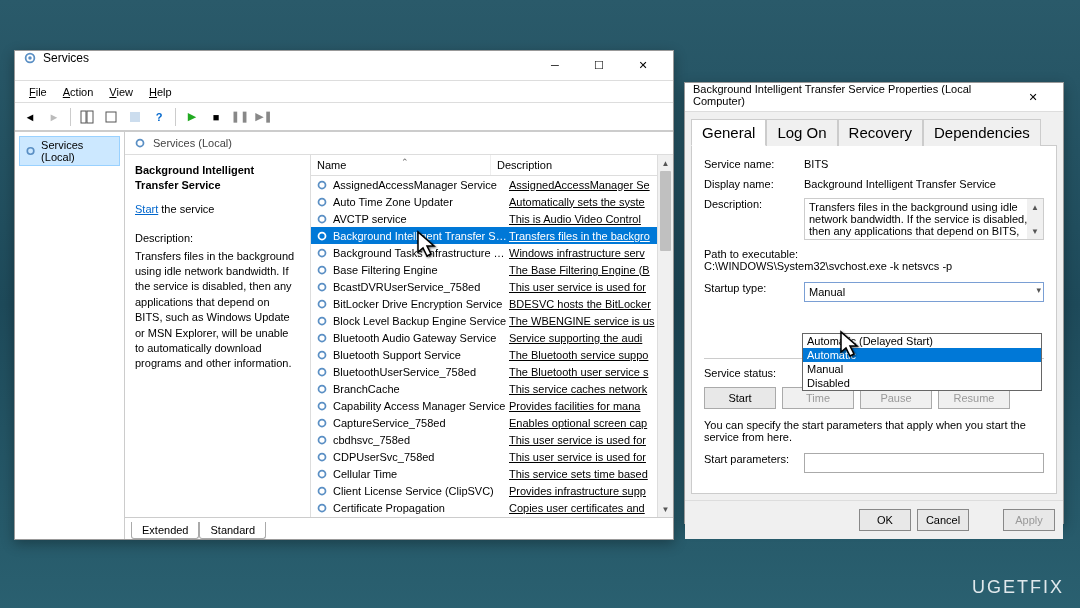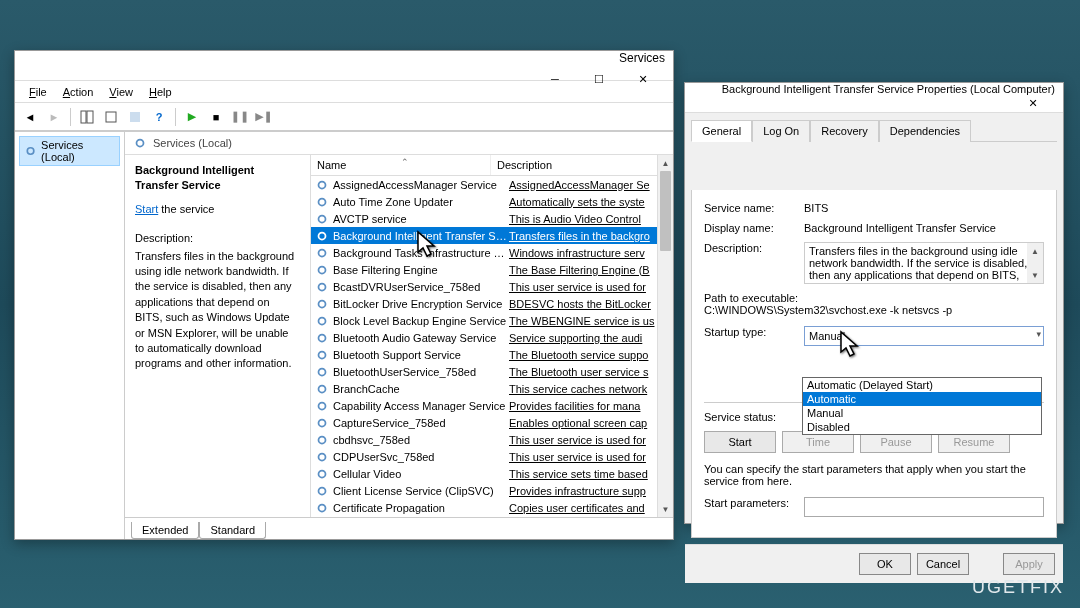--- a/index.html
+++ b/index.html
@@ -11,21 +11,21 @@
       position: relative; overflow: hidden;
     }
     .window {
       position: absolute;
       background: #fff;
       border: 1px solid #999;
       box-shadow: 0 4px 12px rgba(0,0,0,0.3);
     }
     
     .services-win { left: 14px; top: 50px; width: 660px; height: 490px; display:flex; flex-direction:column;}
-    .titlebar { height: 30px; display:flex; align-items:flex-end; padding: 0 8px; background:#fff; border-bottom:1px solid #ddd;flex-direction:column;}
+    .titlebar { height: 30px; display:flex; align-items:flex-start; padding: 0 8px; background:#fff; border-bottom:1px solid #ddd;}
     .titlebar .icon-gear { width:14px; height:14px; margin-right:6px; }
     .titlebar .title { flex:1; font-size:12px; }
     .titlebar .winbtns { display:flex; gap:0;}
     .winbtn { width:44px; height:28px; display:flex; align-items:center; justify-content:center; cursor:default;}
     .menubar { height:22px; display:flex; align-items:center; padding:0 6px; border-bottom:1px solid #ddd;}
     .menubar span { padding:2px 8px; cursor:default;}
     .menubar span u { text-decoration:underline;}
     .toolbar { height:28px; display:flex; align-items:center; padding:0 4px; gap:2px; border-bottom:1px solid #ccc;}
     .tbtn { width:22px; height:22px; display:flex; align-items:center; justify-content:center; border:1px solid transparent; }
     .tsep { width:1px; height:18px; background:#ccc; margin:0 3px;}
@@ -55,23 +55,23 @@
     .btab { border:1px solid #aaa; border-top:none; border-radius:0 0 3px 3px; padding:2px 10px; font-size:11px; margin-right:0; background:#fff;}
     .btab.active { background:#fff; font-weight:normal;}
     .scrollbar { position:absolute; right:0; top:0; bottom:0; width:16px; background:#f0f0f0; border-left:1px solid #ddd;}
     .sb-btn { height:16px; display:flex; align-items:center; justify-content:center; background:#f0f0f0; font-size:8px; color:#555;}
     .sb-thumb { position:absolute; top:16px; left:2px; right:2px; height:80px; background:#c0c0c0; border-radius:1px;}
     
     .props-win { right:16px; top:82px; width:380px; height:442px; display:flex; flex-direction:column; background:#f0f0f0;}
     .props-win .titlebar { background:#fff; border-bottom:1px solid #ddd;}
     .props-body { flex:1; padding:6px; display:flex; flex-direction:column;}
     .tabstrip { display:flex; border-bottom:1px solid #ccc;}
-    .ptab { padding:4px 10px; border:1px solid #ccc; border-bottom:none; background:#f0f0f0; margin-right:0; font-size:11px; position:relative; top:1px;}
+    .ptab { padding:4px 10px; border:1px solid #ccc; border-bottom:none; background:#f0f0f0; margin-right:0; font-size:15px; position:relative; top:1px;}
     .ptab.active { background:#fff; border-bottom:1px solid #fff;}
-    .tabpanel { flex:1; background:#fff; border:1px solid #ccc; border-top:none; padding:12px; font-size:11px; position:relative;margin-top:48px;}
+    .tabpanel { flex:1; background:#fff; border:1px solid #ccc; border-top:none; padding:12px; font-size:11px; position:relative;}
     .frow { display:flex; margin-bottom:8px; align-items:flex-start;}
     .flabel { width:100px; flex-shrink:0;}
     .fval { flex:1;}
     .descbox { flex:1; border:1px solid #ccc; padding:2px 4px; background:#fff; height:42px; overflow:hidden; position:relative;}
     .descbox-scroll { position:absolute; right:0; top:0; bottom:0; width:16px; background:#f0f0f0;}
     .selectbox { width:100%; border:1px solid #7a9fd4; background:#fff; height:20px; display:flex; align-items:center; padding:0 4px; position:relative;}
     .selectbox .arrow { position:absolute; right:2px; top:2px; font-size:9px; color:#555;}
     .dropdown { position:absolute; left:110px; right:14px; top:187px; background:#fff; border:1px solid #666; z-index:10;}
     .dropdown .opt { padding:1px 4px;}
     .dropdown .opt.hl { background:#0078d7; color:#fff;}
@@ -284,21 +284,21 @@
                 <svg class="gi" viewBox="0 0 16 16">
                   <circle cx="8" cy="8" r="4" fill="none" stroke="#5a8fc4" stroke-width="2"></circle>
                 </svg>
                 <span class="rn">CDPUserSvc_758ed</span>
                 <span class="rd">This user service is used for</span>
               </div>
               <div class="row">
                 <svg class="gi" viewBox="0 0 16 16">
                   <circle cx="8" cy="8" r="4" fill="none" stroke="#5a8fc4" stroke-width="2"></circle>
                 </svg>
-                <span class="rn">Cellular Video</span>
+                <span class="rn">Cellular Time</span>
                 <span class="rd">This service sets time based</span>
               </div>
               <div class="row">
                 <svg class="gi" viewBox="0 0 16 16">
                   <circle cx="8" cy="8" r="4" fill="none" stroke="#5a8fc4" stroke-width="2"></circle>
                 </svg>
                 <span class="rn">Client License Service (ClipSVC)</span>
                 <span class="rd">Provides infrastructure supp</span>
               </div>
               <div class="row">

